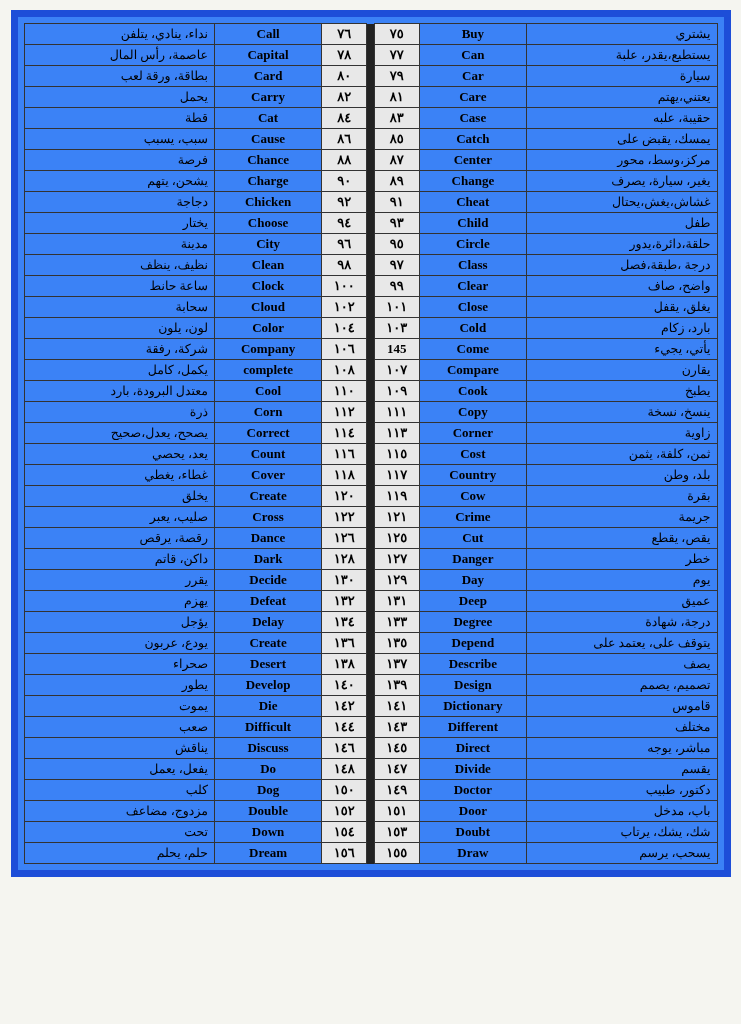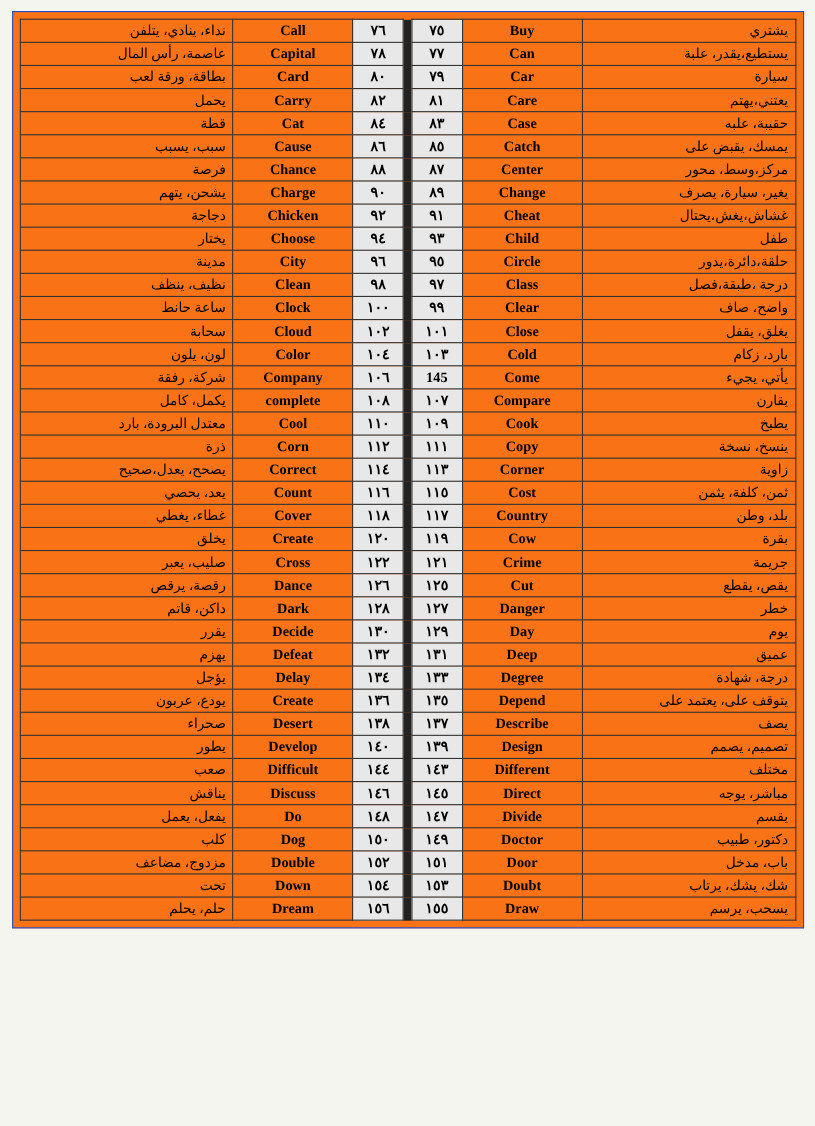--- a/index.html
+++ b/index.html
@@ -8,22 +8,22 @@
       min-height: 1024px;
       background: #f5f5f0;
       font-family: 'Times New Roman', Times, serif;
       display: flex;
       justify-content: center;
       align-items: flex-start;
       padding: 10px;
     }
     .page {
       width: 720px;
-      background: #f97316;
-      border: 1px solid #1d4ed8;
+      background: #3b82f6;
+      border: 7px solid #1d4ed8;
       padding: 6px;
     }
     table {
       width: 100%;
       border-collapse: collapse;
       font-size: 13px;
     }
     td, th {
       border: 1px solid #333;
       padding: 2px 5px;
@@ -344,20 +344,29 @@
         <tr>
       <td class="arabic arabic-col">يطور</td>
       <td class="eng-col">Develop</td>
       <td class="num-col">١٤٠</td>
       <td class="divider-cell"></td>
       <td class="num-col">١٣٩</td>
       <td class="eng-col">Design</td>
       <td class="arabic arabic-col">تصميم، يصمم</td>
     </tr>
         <tr>
+      <td class="arabic arabic-col">يموت</td>
+      <td class="eng-col">Die</td>
+      <td class="num-col">١٤٢</td>
+      <td class="divider-cell"></td>
+      <td class="num-col">١٤١</td>
+      <td class="eng-col">Dictionary</td>
+      <td class="arabic arabic-col">قاموس</td>
+    </tr>
+        <tr>
       <td class="arabic arabic-col">صعب</td>
       <td class="eng-col">Difficult</td>
       <td class="num-col">١٤٤</td>
       <td class="divider-cell"></td>
       <td class="num-col">١٤٣</td>
       <td class="eng-col">Different</td>
       <td class="arabic arabic-col">مختلف</td>
     </tr>
         <tr>
       <td class="arabic arabic-col">يناقش</td>

